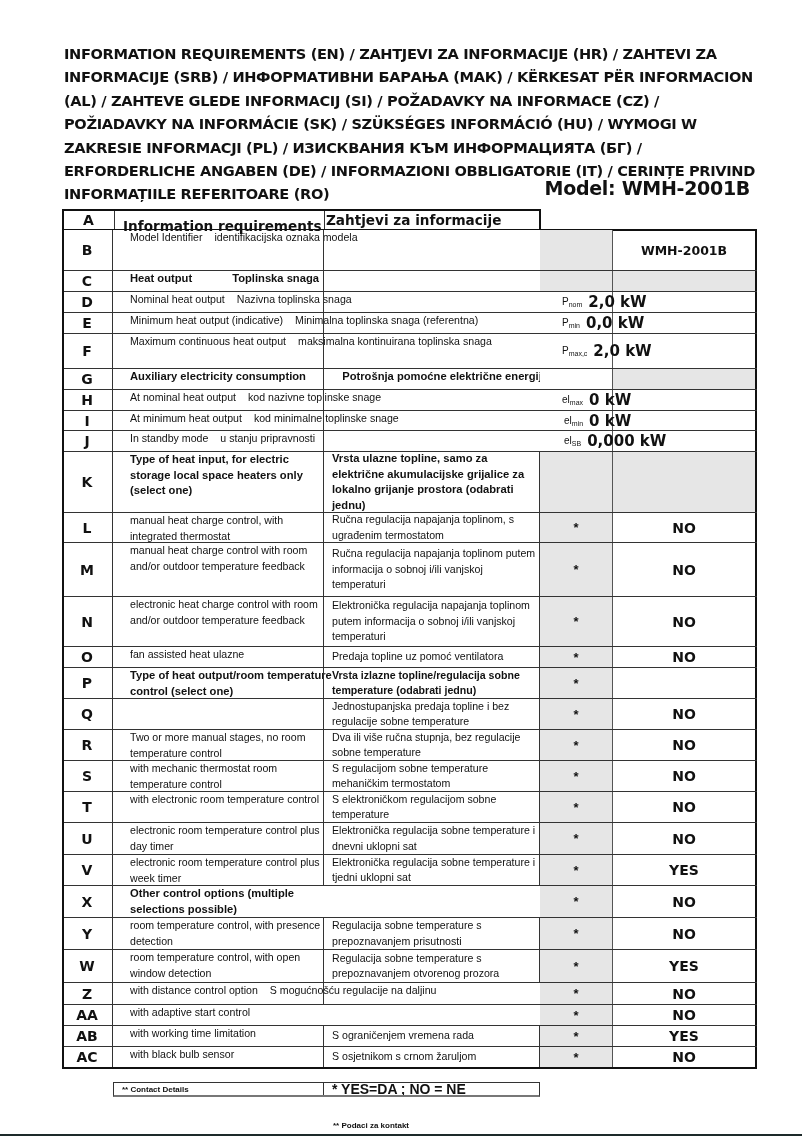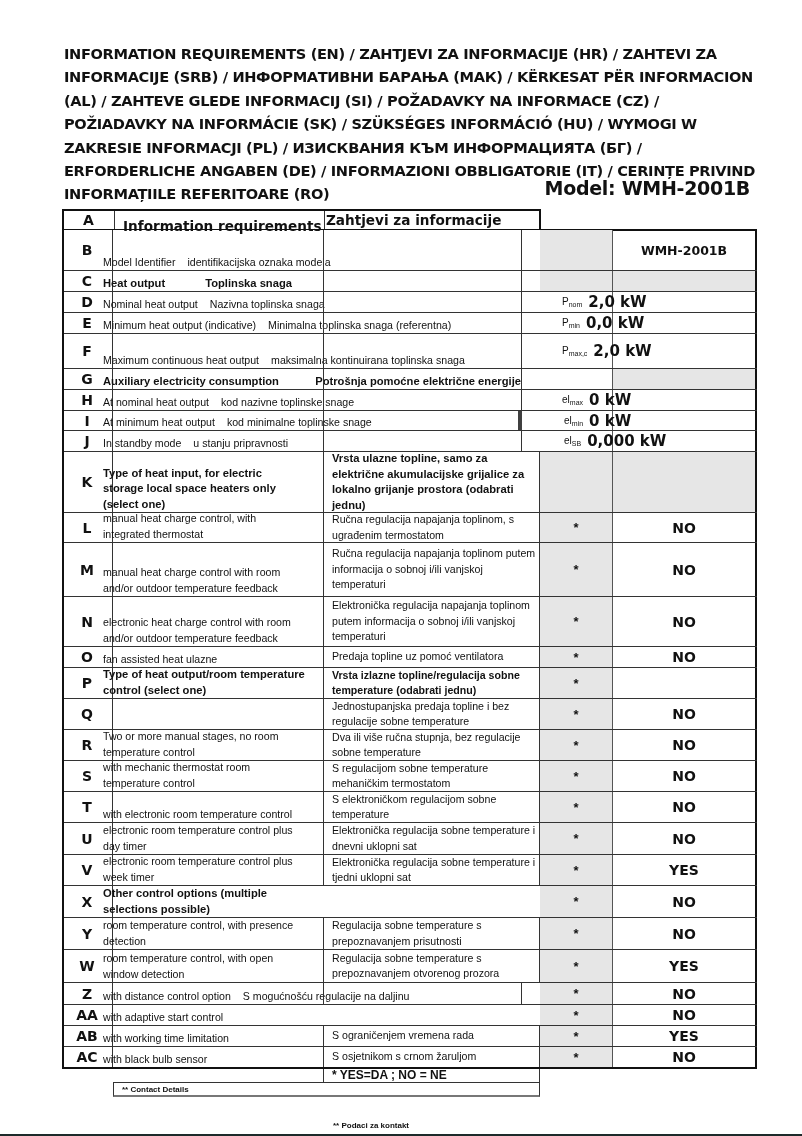--- a/index.html
+++ b/index.html
@@ -14,22 +14,22 @@
   }
   .model {
     position: absolute; right: 52px; top: 177px;
     font-family: "DejaVu Sans", sans-serif; font-weight: bold; font-size: 19px; color: #111;
     letter-spacing: -0.3px;
   }
   .row { position: absolute; left: 62px; width: 695px; border-bottom: 1px solid #333; }
   .cell { position: absolute; top: 0; bottom: 0; box-sizing: border-box; }
   .c-letter { left: 0; width: 51px; display: flex; align-items: center; justify-content: center;
     font-family: "DejaVu Sans", sans-serif; font-weight: bold; font-size: 14px; border-right: 1px solid #333; }
-  .c-en { left: 33px; width: 210px; padding-left: 8px; font-size: 10.6px; line-height: 15.5px;
-    display: flex; align-items: flex-end; }
+  .c-en { left: 60px; width: 210px; padding-left: 8px; font-size: 10.6px; line-height: 15.5px;
+    display: flex; align-items: flex-start; }
   .c-hr { left: 261px; width: 217px; padding-left: 8px; font-size: 10.6px; line-height: 15.5px;
     display: flex; align-items: center; border-left: 1px solid #333; border-right: 1px solid #333; }
   .c-star { left: 478px; width: 73px; background: #e6e6e6; display: flex; align-items: center; justify-content: center;
     font-weight: bold; font-size: 13px; border-right: 1px solid #555; }
   .c-val { left: 551px; width: 144px; display: flex; align-items: center; justify-content: center;
     font-family: "DejaVu Sans", sans-serif; font-weight: bold; font-size: 14px; border-right: 2px solid #111; }
   .bold { font-weight: bold; gap: 14px; }
   .gap { display: inline-block; width: 12px; }
   .kw { position: absolute; left: 478px; top: 0; bottom: 0; display: flex; align-items: center; z-index: 3;
     white-space: nowrap; }
@@ -42,22 +42,22 @@
     border-top: 2px solid #111; box-sizing: border-box; background: #fff; }
   .hdr .h-letter { position: absolute; left: 0; width: 51px; top: 0; bottom: 0; border-right: 1px solid #333;
     display: flex; align-items: center; justify-content: center; font-family: "DejaVu Sans", sans-serif; font-weight: bold; font-size: 14px; }
   .hdr .h-en { position: absolute; left: 60px; top: 11px; bottom: 0; display: flex; align-items: center;
     font-family: "DejaVu Sans", sans-serif; font-weight: bold; font-size: 13.6px; white-space: nowrap; }
   .hdr .h-hr { position: absolute; left: 261px; top: 0; bottom: 0; display: flex; align-items: center;
     font-family: "DejaVu Sans", sans-serif; font-weight: bold; font-size: 13.6px; white-space: nowrap; border-left: 1px solid #333; }
   .topline { position: absolute; left: 540px; top: 229px; width: 217px; height: 2px; background: #111; }
   .vline { position: absolute; width: 1px; background: #333; }
   .footer { position: absolute; left: 113px; top: 1069px; width: 427px; height: 29px; }
-  .footer .f-note { position: absolute; left: 210px; top: 0; height: 13px; width: 217px; border-left: 1px solid #333; border-right: 1px solid #333;
-    font-size: 12px; font-weight: bold; padding-left: 8px; box-sizing: border-box; line-height: 13px; }
+  .footer .f-note { position: absolute; left: 210px; top: 14px; height: 13px; width: 217px; border-left: 1px solid #333; border-right: 1px solid #333;
+    font-size: 14px; font-weight: bold; padding-left: 8px; box-sizing: border-box; line-height: 13px; }
   .footer .f-contact { position: absolute; left: 0; top: 13px; width: 427px; height: 15px; border: 1px solid #333; border-bottom: 2px solid #777;
     box-sizing: border-box; }
   .footer .f-en { position: absolute; left: 8px; top: 0; font-size: 8px; font-weight: bold; line-height: 13px; }
   .footer .f-hr { position: absolute; left: 210px; top: 0; bottom: 0; border-left: 1px solid #333; padding-left: 8px;
     font-size: 8px; font-weight: bold; line-height: 13px; margin-top: 36px; }
   .bottom-bar { position: absolute; left: 0; bottom: 0; width: 802px; height: 2px; background: #1d2a2a; }
 </style>
 </head>
 <body>
 

